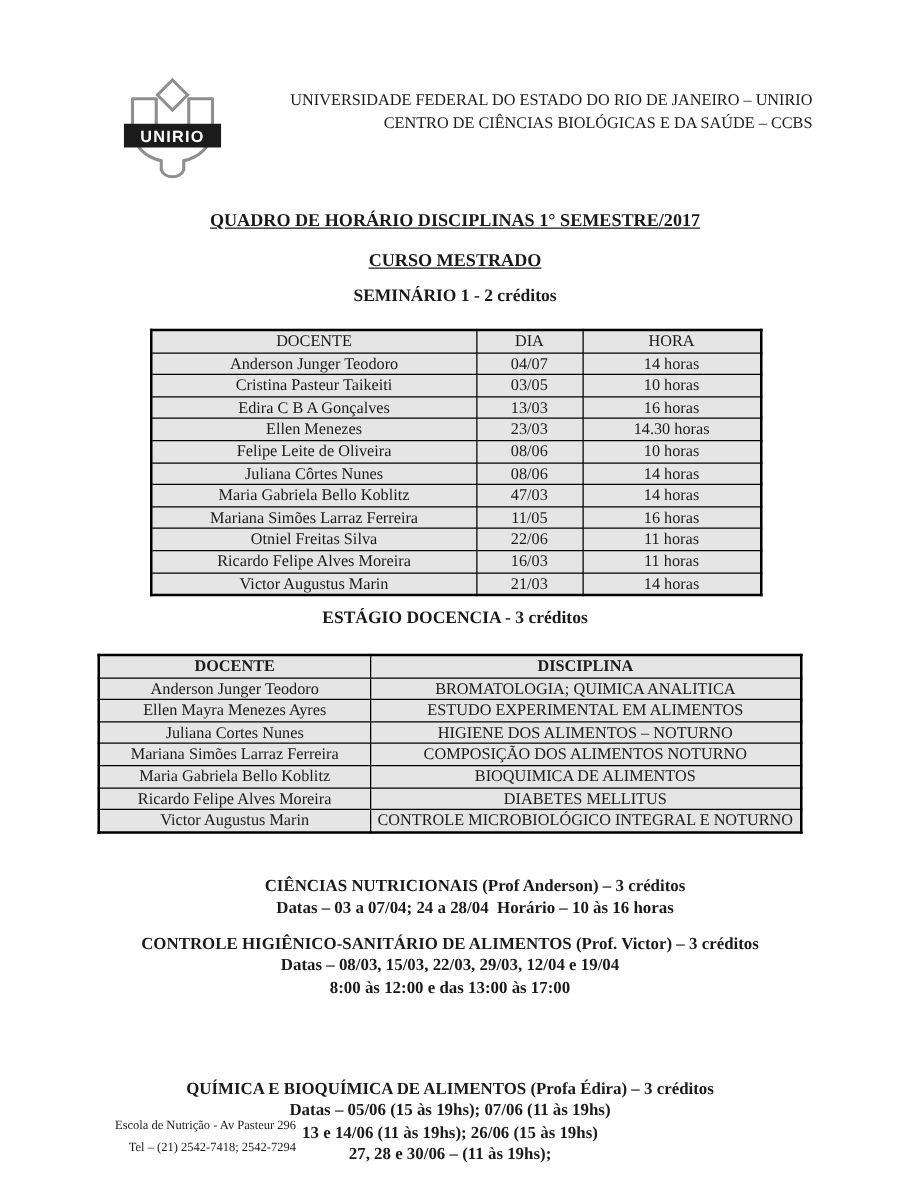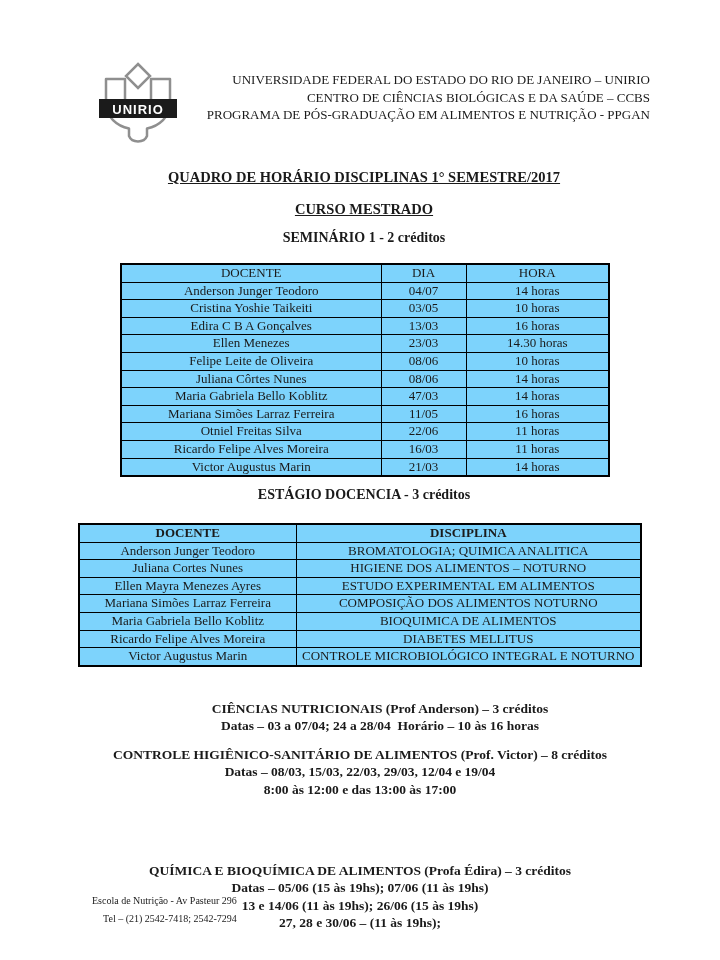--- a/index.html
+++ b/index.html
@@ -15,21 +15,21 @@
   }
   .header-text div{white-space:nowrap;}
   
   .ctr{position:absolute;left:4px;width:720px;text-align:center;white-space:nowrap;}
   .title-main{top:169px;font-size:14.5px;font-weight:bold;}
   .title-main span,.title-course span{text-decoration:underline;}
   .title-course{top:201px;font-size:14.5px;font-weight:bold;}
   .title-sem{top:230px;font-size:14px;font-weight:bold;}
   .title-estagio{top:487px;font-size:14px;font-weight:bold;}
   
-  table{border-collapse:collapse;table-layout:fixed;position:absolute;background:#7dd3fc;}
+  table{border-collapse:collapse;table-layout:fixed;position:absolute;background:#e5e5e5;}
   th,td{
     border:1px solid #000;text-align:center;vertical-align:middle;
     font-size:13px;line-height:16.6px;padding:0 2px;
   }
   .t1{left:120px;top:263px;width:488px;border:2px solid #000;}
   .t1 th{font-weight:normal;height:16px;}
   .t1 td{height:16px;white-space:nowrap;overflow:hidden;}
   .t2{left:78px;top:523px;width:562px;border:2px solid #000;}
   .t2 th{font-weight:bold;height:16px;}
   .t2 td{height:16px;}
@@ -55,21 +55,20 @@
                C71,55 60,64 48,66.5 L48,74 A9.5 8 0 0 1 30,74 L30,66.5
                C18,64 7,55 7,41 Z" fill="#ffffff" stroke="#8f8f8f" stroke-width="2.5" stroke-linejoin="round"></path>
       <rect x="0" y="37" width="78" height="19" fill="#1b1b1b"></rect>
       <text x="39" y="51.5" text-anchor="middle" fill="#ffffff" font-family="Liberation Sans, sans-serif" font-size="13" font-weight="bold" letter-spacing="1">UNIRIO</text>
     </svg>
   </div>
 
   <div class="header-text">
     <div>UNIVERSIDADE FEDERAL DO ESTADO DO RIO DE JANEIRO – UNIRIO</div>
     <div>CENTRO DE CIÊNCIAS BIOLÓGICAS E DA SAÚDE – CCBS</div>
-    <div>PROGRAMA DE PÓS-GRADUAÇÃO EM ALIMENTOS E NUTRIÇÃO - PPGAN</div>
   </div>
 
   <div class="ctr title-main"><span>QUADRO DE HORÁRIO DISCIPLINAS 1° SEMESTRE/2017</span></div>
   <div class="ctr title-course"><span>CURSO MESTRADO</span></div>
   <div class="ctr title-sem">SEMINÁRIO 1 - 2 créditos</div>
 
   <table class="t1">
     <colgroup>
         <col style="width:260px">
         <col style="width:85px">
@@ -80,21 +79,21 @@
       <th>DOCENTE</th>
       <th>DIA</th>
       <th>HORA</th>
     </tr>
     <tr>
           <td>Anderson Junger Teodoro</td>
           <td>04/07</td>
           <td>14 horas</td>
         </tr>
     <tr>
-          <td>Cristina Yoshie Taikeiti</td>
+          <td>Cristina Pasteur Taikeiti</td>
           <td>03/05</td>
           <td>10 horas</td>
         </tr>
     <tr>
           <td>Edira C B A Gonçalves</td>
           <td>13/03</td>
           <td>16 horas</td>
         </tr>
     <tr>
           <td>Ellen Menezes</td>
@@ -149,26 +148,26 @@
     <tbody>
         <tr>
       <th>DOCENTE</th>
       <th>DISCIPLINA</th>
     </tr>
     <tr>
           <td>Anderson Junger Teodoro</td>
           <td>BROMATOLOGIA; QUIMICA ANALITICA</td>
         </tr>
     <tr>
+          <td>Ellen Mayra Menezes Ayres</td>
+          <td>ESTUDO EXPERIMENTAL EM ALIMENTOS</td>
+        </tr>
+    <tr>
           <td>Juliana Cortes Nunes</td>
           <td>HIGIENE DOS ALIMENTOS – NOTURNO</td>
-        </tr>
-    <tr>
-          <td>Ellen Mayra Menezes Ayres</td>
-          <td>ESTUDO EXPERIMENTAL EM ALIMENTOS</td>
         </tr>
     <tr>
           <td>Mariana Simões Larraz Ferreira</td>
           <td>COMPOSIÇÃO DOS ALIMENTOS NOTURNO</td>
         </tr>
     <tr>
           <td>Maria Gabriela Bello Koblitz</td>
           <td>BIOQUIMICA DE ALIMENTOS</td>
         </tr>
     <tr>
@@ -181,21 +180,21 @@
         </tr>
   </tbody>
     </table>
 
   <div class="block block-1">
     <div>CIÊNCIAS NUTRICIONAIS (Prof Anderson) – 3 créditos</div>
     <div>Datas – 03 a 07/04; 24 a 28/04  Horário – 10 às 16 horas</div>
   </div>
 
   <div class="block block-2">
-    <div>CONTROLE HIGIÊNICO-SANITÁRIO DE ALIMENTOS (Prof. Victor) – 8 créditos</div>
+    <div>CONTROLE HIGIÊNICO-SANITÁRIO DE ALIMENTOS (Prof. Victor) – 3 créditos</div>
     <div>Datas – 08/03, 15/03, 22/03, 29/03, 12/04 e 19/04</div>
     <div>8:00 às 12:00 e das 13:00 às 17:00</div>
   </div>
 
   <div class="block block-3">
     <div>QUÍMICA E BIOQUÍMICA DE ALIMENTOS (Profa Édira) – 3 créditos</div>
     <div>Datas – 05/06 (15 às 19hs); 07/06 (11 às 19hs)</div>
     <div>13 e 14/06 (11 às 19hs); 26/06 (15 às 19hs)</div>
     <div>27, 28 e 30/06 – (11 às 19hs);</div>
   </div>

